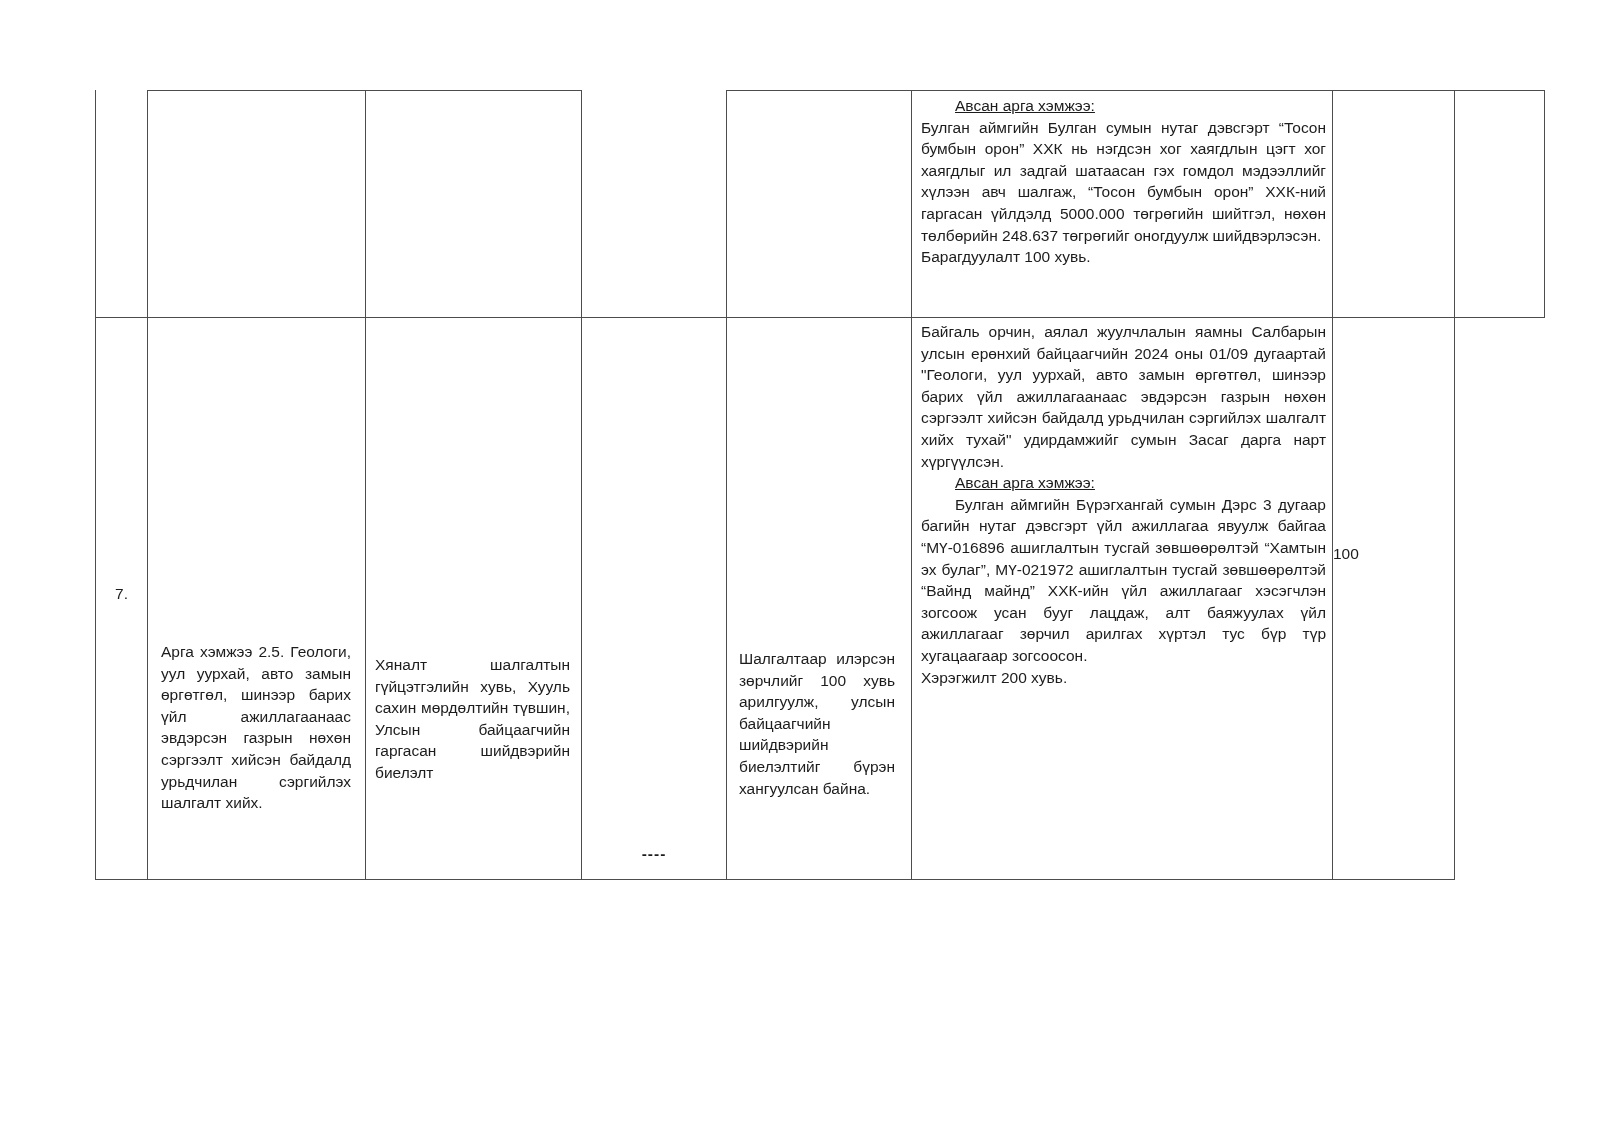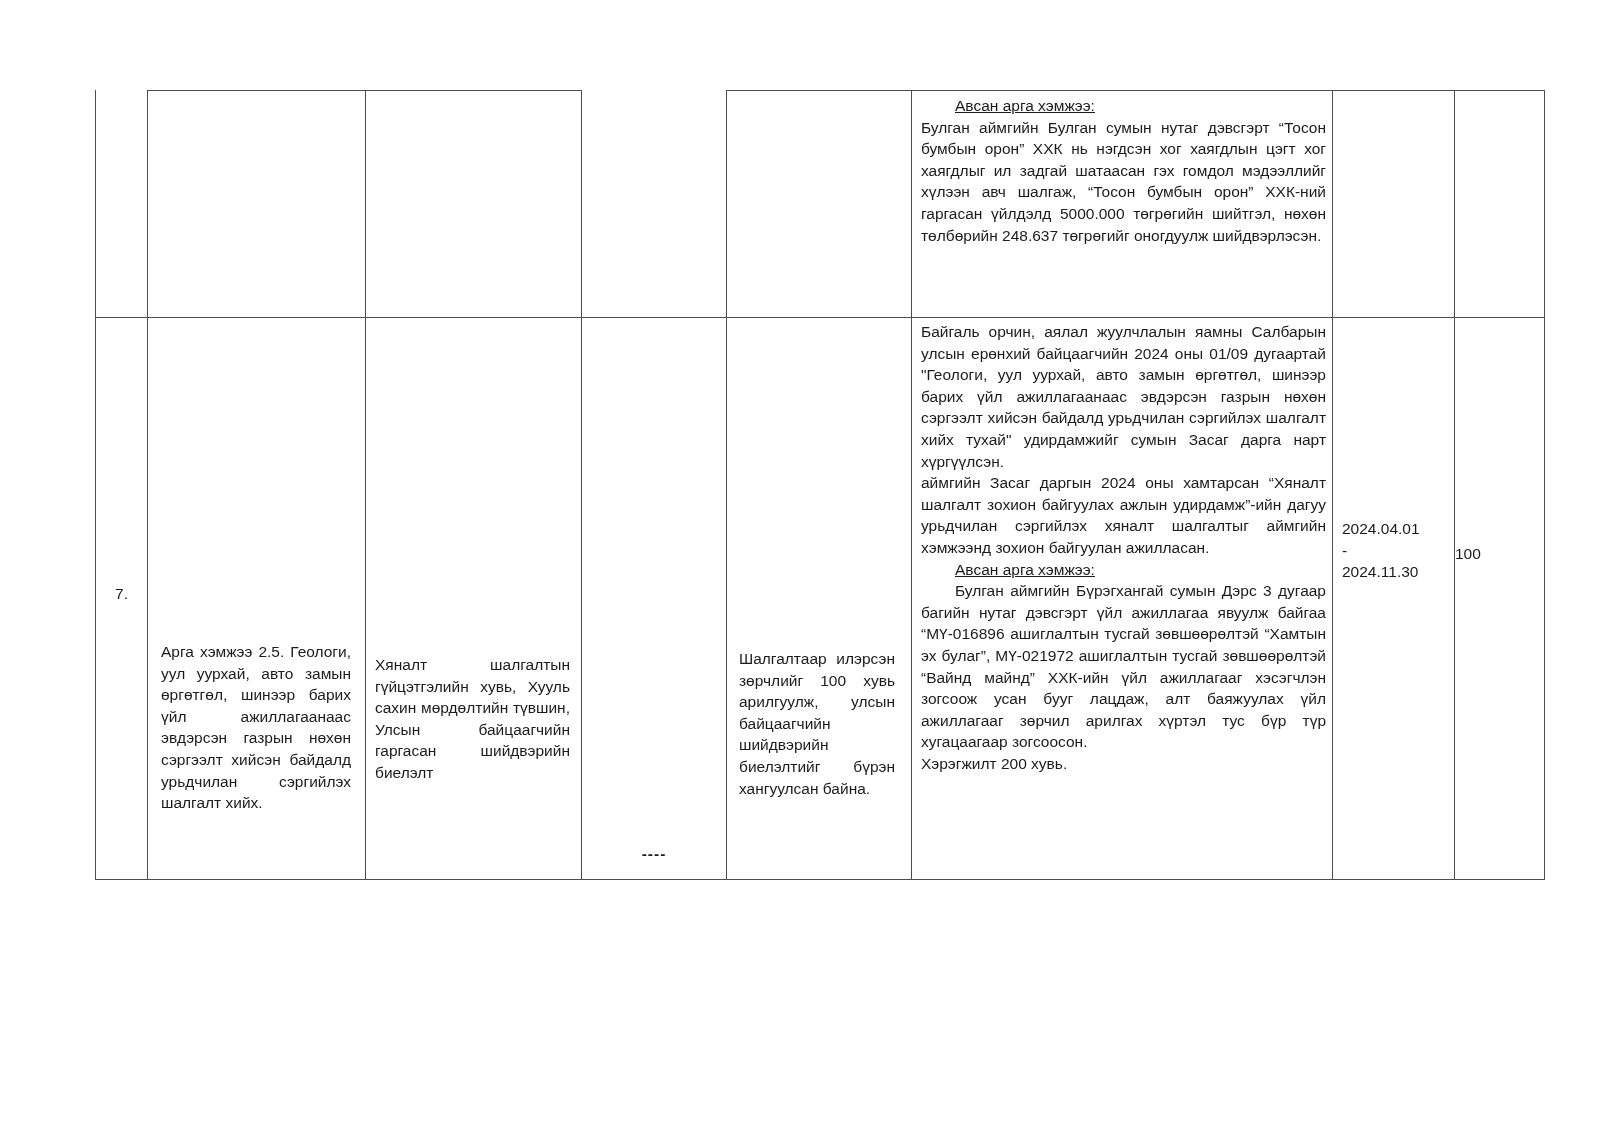--- a/index.html
+++ b/index.html
@@ -57,47 +57,42 @@
   <div class="tbl">
 
     <div class="cell cl"></div>
     <div class="cell bt"></div>
     <div class="cell bt"></div>
     <div class="cell"></div>
     <div class="cell bt"></div>
     <div class="cell bt cont-result">
       <p class="ind"><span class="u">Авсан арга хэмжээ:</span></p>
       <p class="j">Булган аймгийн Булган сумын нутаг дэвсгэрт “Тосон бумбын орон” ХХК нь нэгдсэн хог хаягдлын цэгт хог хаягдлыг ил задгай шатаасан гэх гомдол мэдээллийг хүлээн авч шалгаж, “Тосон бумбын орон” ХХК-ний гаргасан үйлдэлд 5000.000 төгрөгийн шийтгэл, нөхөн төлбөрийн 248.637 төгрөгийг оногдуулж шийдвэрлэсэн.</p>
+      <p>Барагдуулалт 100 хувь.</p>
     </div>
     <div class="cell bt"></div>
     <div class="cell bt"></div>
 
     <div class="cell cl num-cell">7.</div>
     <div class="cell measure-cell">
       <p class="j">Арга хэмжээ 2.5. Геологи, уул уурхай, авто замын өргөтгөл, шинээр барих үйл ажиллагаанаас эвдэрсэн газрын нөхөн сэргээлт хийсэн байдалд урьдчилан сэргийлэх шалгалт хийх.</p>
     </div>
     <div class="cell indicator-cell">
       <p class="j">Хяналт шалгалтын гүйцэтгэлийн хувь, Хууль сахин мөрдөлтийн түвшин, Улсын байцаагчийн гаргасан шийдвэрийн биелэлт</p>
     </div>
     <div class="cell budget-cell">
       <span>----</span>
     </div>
     <div class="cell target-cell">
       <p class="j">Шалгалтаар илэрсэн зөрчлийг 100 хувь арилгуулж, улсын байцаагчийн шийдвэрийн биелэлтийг бүрэн хангуулсан байна.</p>
     </div>
     <div class="cell result-cell">
       <p class="j">Байгаль орчин, аялал жуулчлалын яамны Салбарын улсын ерөнхий байцаагчийн 2024 оны 01/09 дугаартай "Геологи, уул уурхай, авто замын өргөтгөл, шинээр барих үйл ажиллагаанаас эвдэрсэн газрын нөхөн сэргээлт хийсэн байдалд урьдчилан сэргийлэх шалгалт хийх тухай" удирдамжийг сумын Засаг дарга нарт хүргүүлсэн.</p>
-      <p class="j">аймгийн Засаг даргын 2024 оны хамтарсан “Хяналт шалгалт зохион байгуулах ажлын удирдамж”-ийн дагуу урьдчилан сэргийлэх хяналт шалгалтыг аймгийн хэмжээнд зохион байгуулан ажилласан.</p>
       <p class="ind"><span class="u">Авсан арга хэмжээ:</span></p>
       <p class="j ind">Булган аймгийн Бүрэгхангай сумын Дэрс 3 дугаар багийн нутаг дэвсгэрт үйл ажиллагаа явуулж байгаа “МҮ-016896 ашиглалтын тусгай зөвшөөрөлтэй “Хамтын эх булаг”, МҮ-021972 ашиглалтын тусгай зөвшөөрөлтэй “Вайнд майнд” ХХК-ийн үйл ажиллагааг хэсэгчлэн зогсоож усан бууг лацдаж, алт баяжуулах үйл ажиллагааг зөрчил арилгах хүртэл тус бүр түр хугацаагаар зогсоосон.</p>
       <p>Хэрэгжилт 200 хувь.</p>
-    </div>
-    <div class="cell period-cell">
-      <p>2024.04.01</p>
-      <p>-</p>
-      <p>2024.11.30</p>
     </div>
     <div class="cell score-cell">
       <span>100</span>
     </div>
 
   </div>
 </div>
 
 </body></html>

